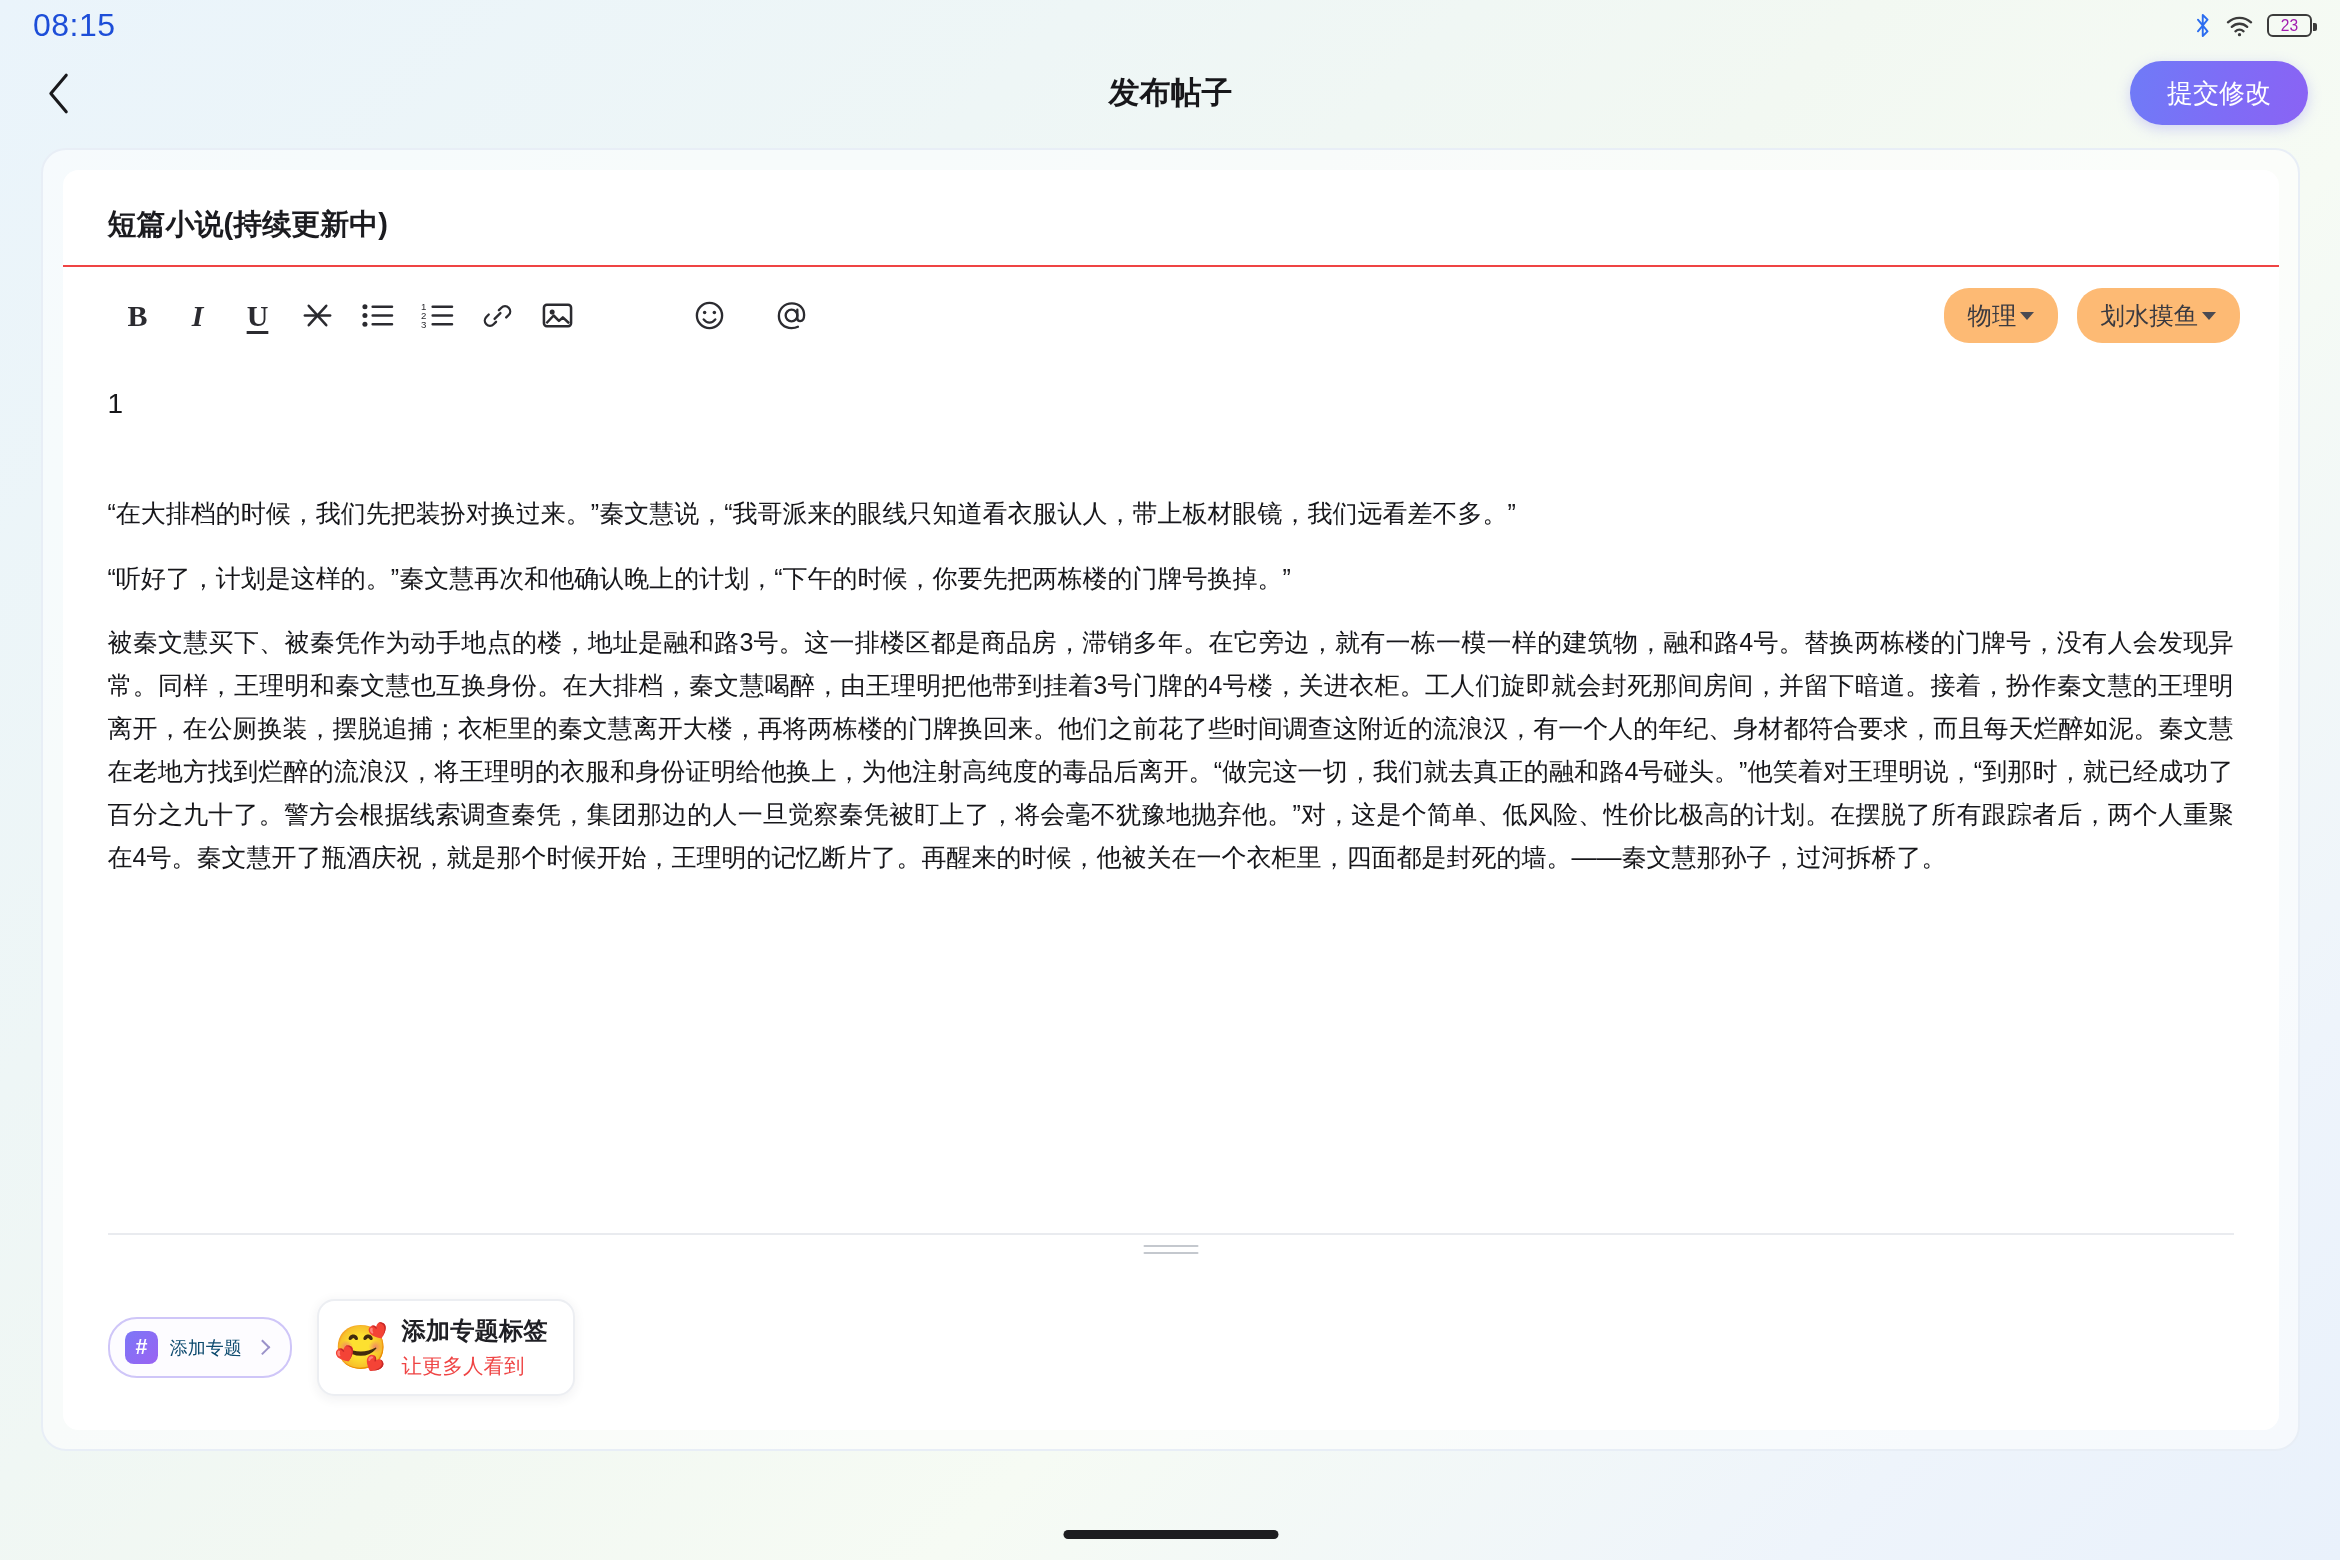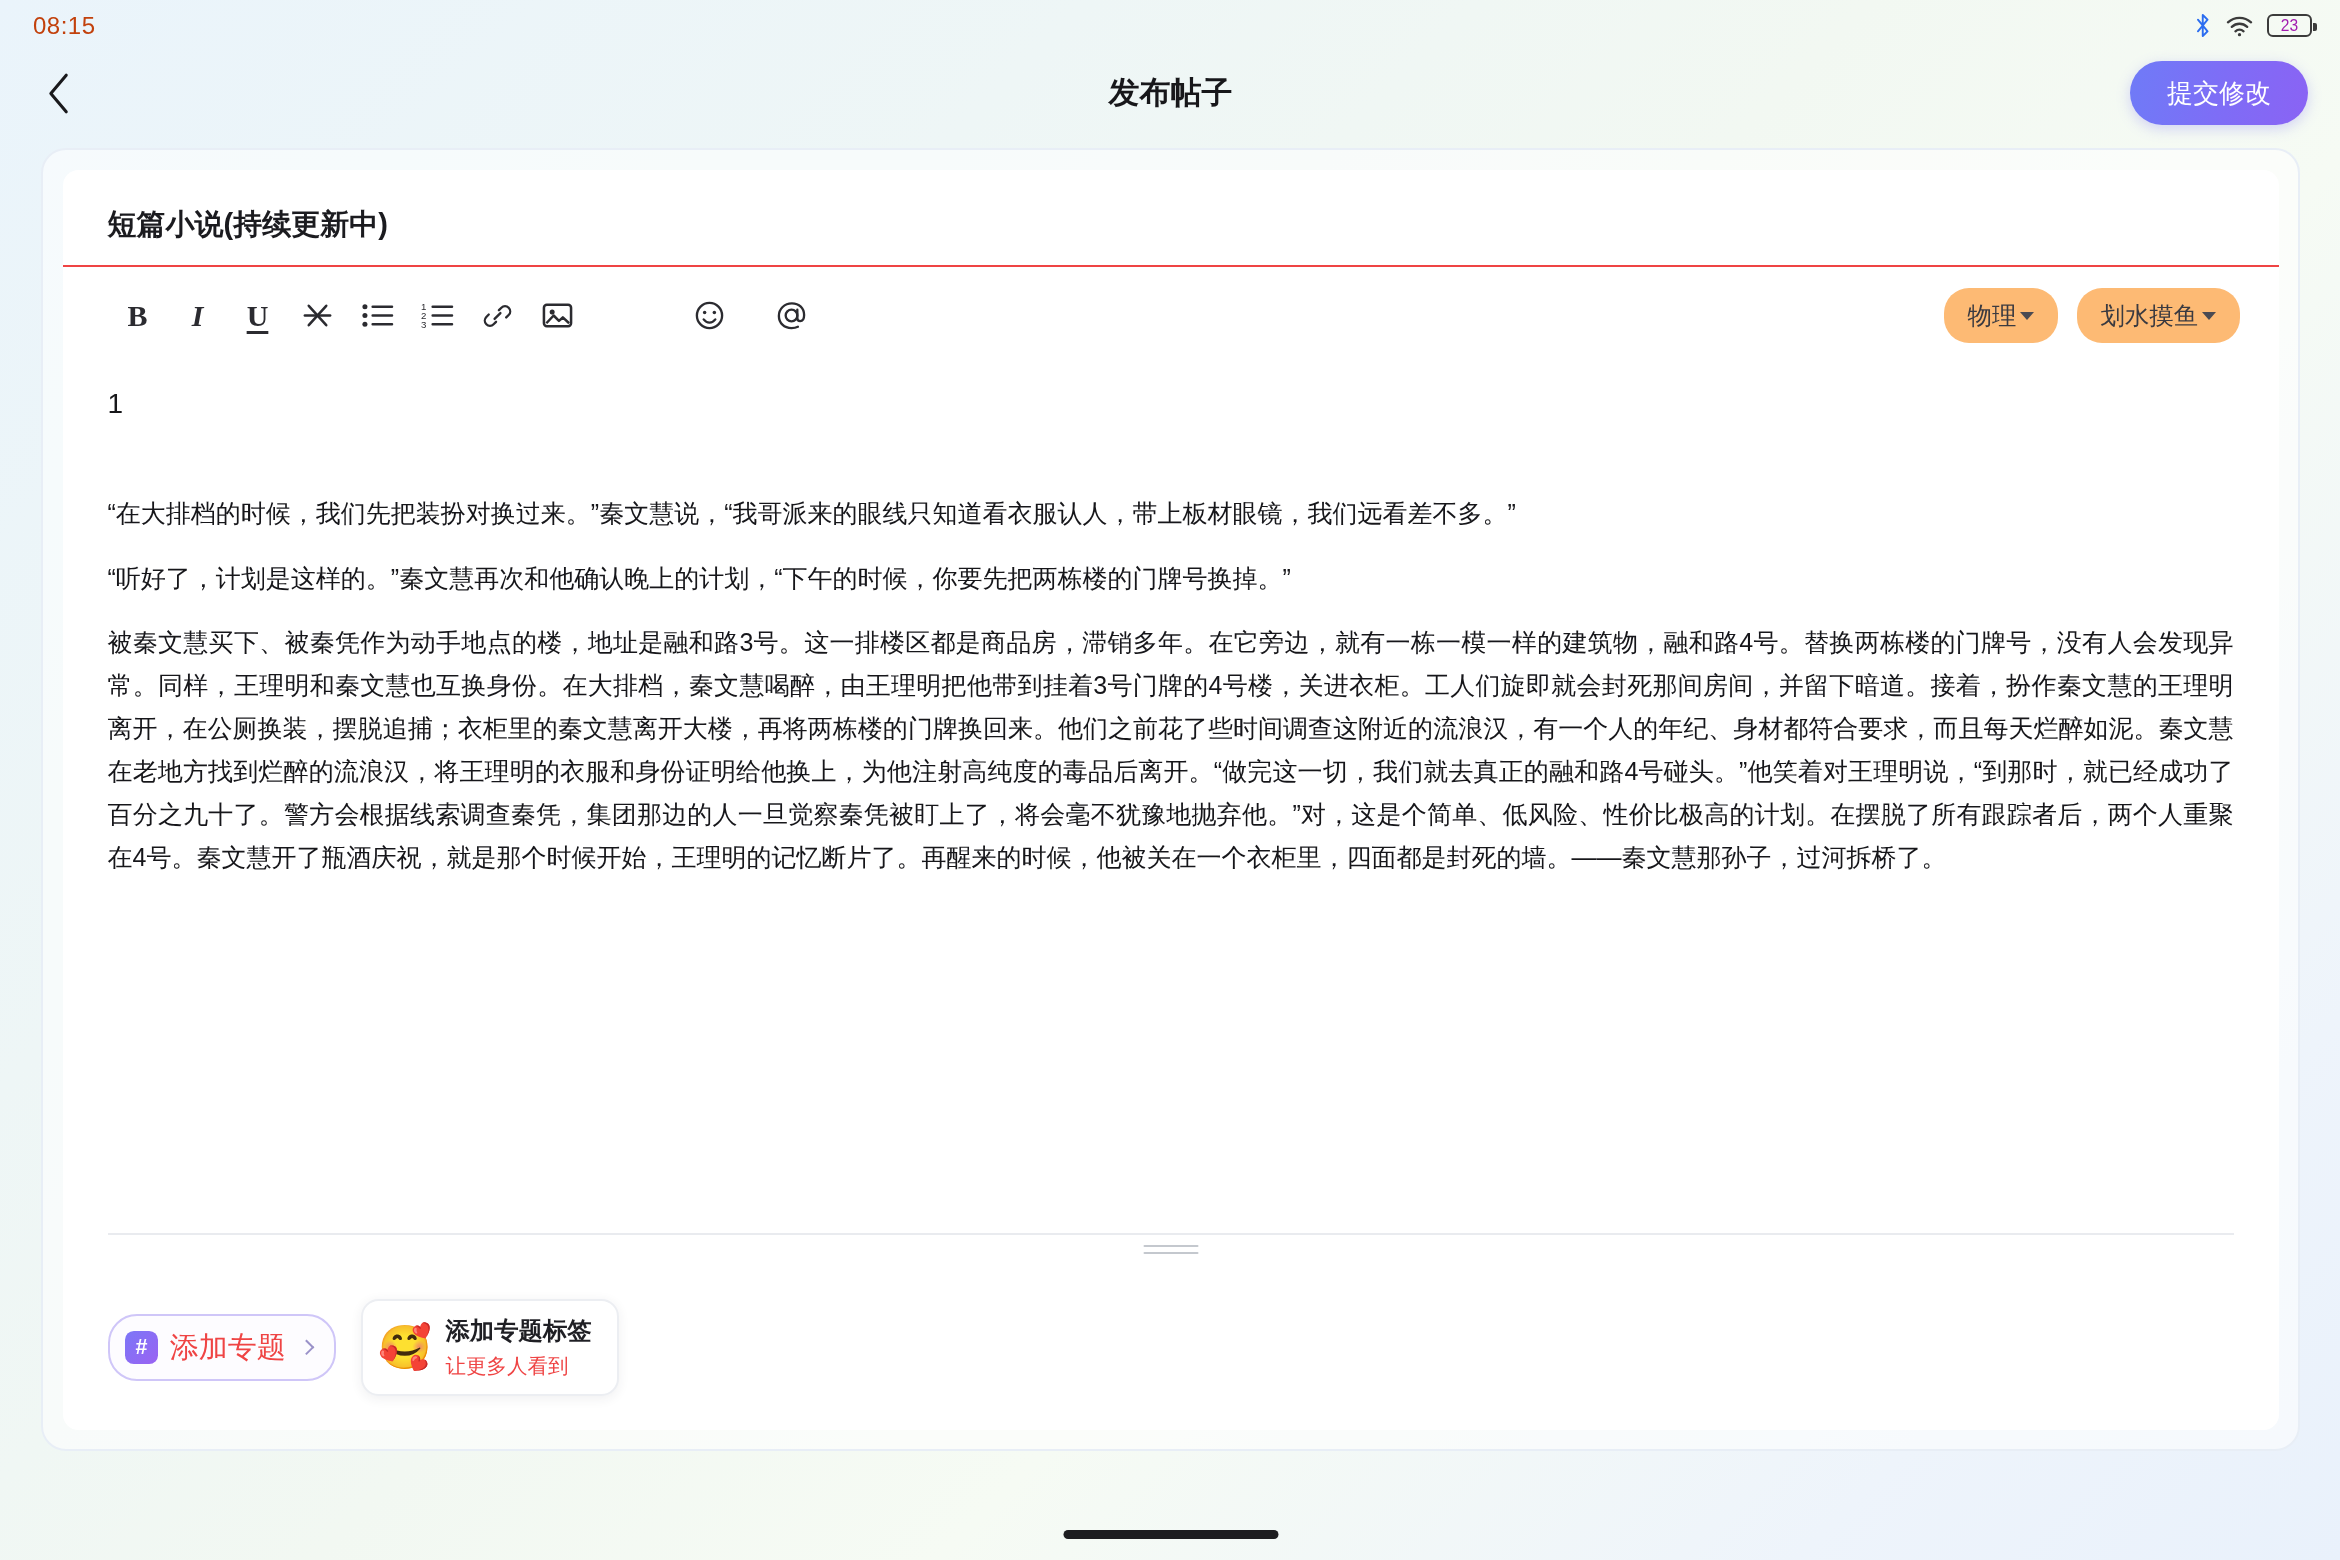--- a/index.html
+++ b/index.html
@@ -12,21 +12,21 @@
     background: linear-gradient(135deg, #eaf4fb 0%, #eef6f6 28%, #f2f8f2 48%, #f6fbf4 64%, #eef4fb 86%, #e9f1fb 100%);
     position: relative;
   }
 
   
   .statusbar {
     height: 51px;
     display: flex; align-items: center; justify-content: space-between;
     padding: 0 29px 0 33px;
   }
-  .statusbar-time { font-size: 24px; color: #c2410c; letter-spacing: 0.5px; }
+  .statusbar-time { font-size: 32px; color: #1d4ed8; letter-spacing: 0.5px; }
   .statusbar-right { display: flex; align-items: center; gap: 13.7px; }
   .icon-bt { width: 19.5px; height: 25px; display:block; }
   .icon-wifi { width: 27px; height: 23.4px; display:block; }
   .battery {
     width: 45px; height: 23.4px; border: 2.4px solid #3b3b3b; border-radius: 5.9px;
     position: relative; display: flex; align-items: center; justify-content: center;
   }
   .battery::after {
     content: ""; position: absolute; right: -6.8px; top: 6.8px;
     width: 3.9px; height: 8.8px; background: #3b3b3b; border-radius: 0 2px 2px 0;
@@ -146,21 +146,21 @@
     border: 2px solid #cfc6f8; border-radius: 29px;
     padding: 11.7px 21.5px 11.7px 15.6px; cursor: pointer;
     background: #fdfcff;
   }
   .hash-badge {
     width: 33px; height: 33px; border-radius: 8.8px;
     background: linear-gradient(135deg,#7c76f7,#9a63f2);
     color: #fff; font-size: 21.5px; font-weight: 700;
     display: flex; align-items: center; justify-content: center;
   }
-  .topic-label { font-size: 29px; color: #ef4444; }
+  .topic-label { font-size: 18px; color: #0c4a6e; }
   .chev-right {
     width: 10.7px; height: 10.7px; border-right: 2.9px solid #9a92c9; border-bottom: 2.9px solid #9a92c9;
     transform: rotate(-45deg); margin-left: 3.9px;
   }
   .tip-card {
     display: flex; align-items: center; gap: 13.7px;
     background: #fff; border: 2px solid #eceef2; border-radius: 17.6px;
     padding: 13.7px 25px 13.7px 15.6px;
     box-shadow: 0 2.9px 11.7px rgba(40,40,60,.07);
     cursor: pointer;

